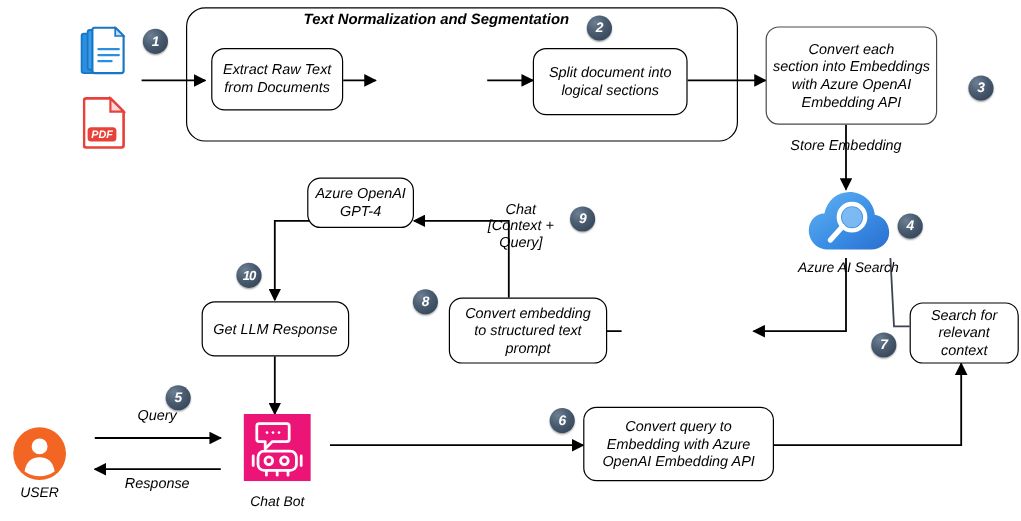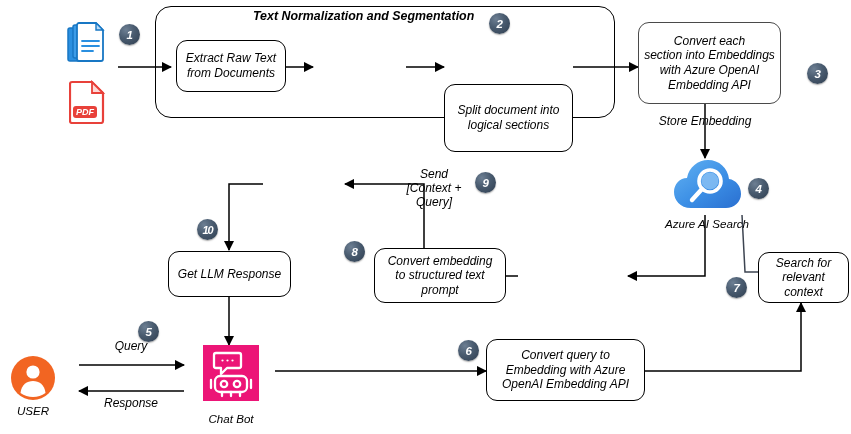--- a/index.html
+++ b/index.html
@@ -134,46 +134,48 @@
     <path d="M 742 215 L 745 272 L 758 272" stroke="#3d4451" stroke-width="1.5" fill="none"></path>
   </svg>
 
   <div class="group-box" style="left:155px; top:6px; width:460px; height:112px;"></div>
   <div class="group-title" style="left:253px; top:9px;">Text Normalization and Segmentation</div>
 
   <div class="node" style="left:176px; top:40px; width:110px; height:52px;">Extract Raw Text
 from Documents</div>
 
 
-  <div class="node" style="left:444px; top:40px; width:129px; height:68px;margin-top:44px;">Split document into
+  <div class="node" style="left:444px; top:40px; width:129px; height:56px;">Split document into
 logical sections</div>
 
   <div class="node" style="left:638px; top:22px; width:143px; height:82px; border-color:#4a4a4a;">Convert each
 section into Embeddings
 with Azure OpenAI
 Embedding API</div>
 
+  <div class="node" style="left:256px; top:148px; width:89px; height:42px;">Azure OpenAI
+GPT-4</div>
 
   <div class="node" style="left:168px; top:251px; width:123px; height:46px;">Get LLM Response</div>
 
   <div class="node" style="left:374px; top:248px; width:132px; height:55px;">Convert embedding
 to structured text
 prompt</div>
 
 
   <div class="node" style="left:758px; top:252px; width:91px; height:51px;">Search for
 relevant context</div>
 
   <div class="node" style="left:486px; top:339px; width:159px; height:62px;">Convert query to
 Embedding with Azure
 OpenAI Embedding API</div>
 
   <div class="edge-label" style="left:652px; top:114px; width:106px;">Store Embedding</div>
 
-  <div class="edge-label" style="left:390px; top:167px; width:88px;">Send
+  <div class="edge-label" style="left:390px; top:167px; width:88px;">Chat
 [Context + Query]</div>
 
   <div class="edge-label" style="left:86px; top:339px; width:90px;">Query</div>
 
   <div class="edge-label" style="left:86px; top:396px; width:90px;">Response</div>
 
   <div class="icon-wrap" style="left:66px; top:22px; width:48px; height:46px;">
     <svg width="48" height="46" viewBox="0 0 48 46">
       <rect x="2" y="6" width="26" height="33" rx="2" fill="#2a8fe0" stroke="#1877c4" stroke-width="1.5"></rect>
       <rect x="7" y="3" width="26" height="33" rx="2" fill="#3d9ce8" stroke="#1877c4" stroke-width="1.5"></rect>

